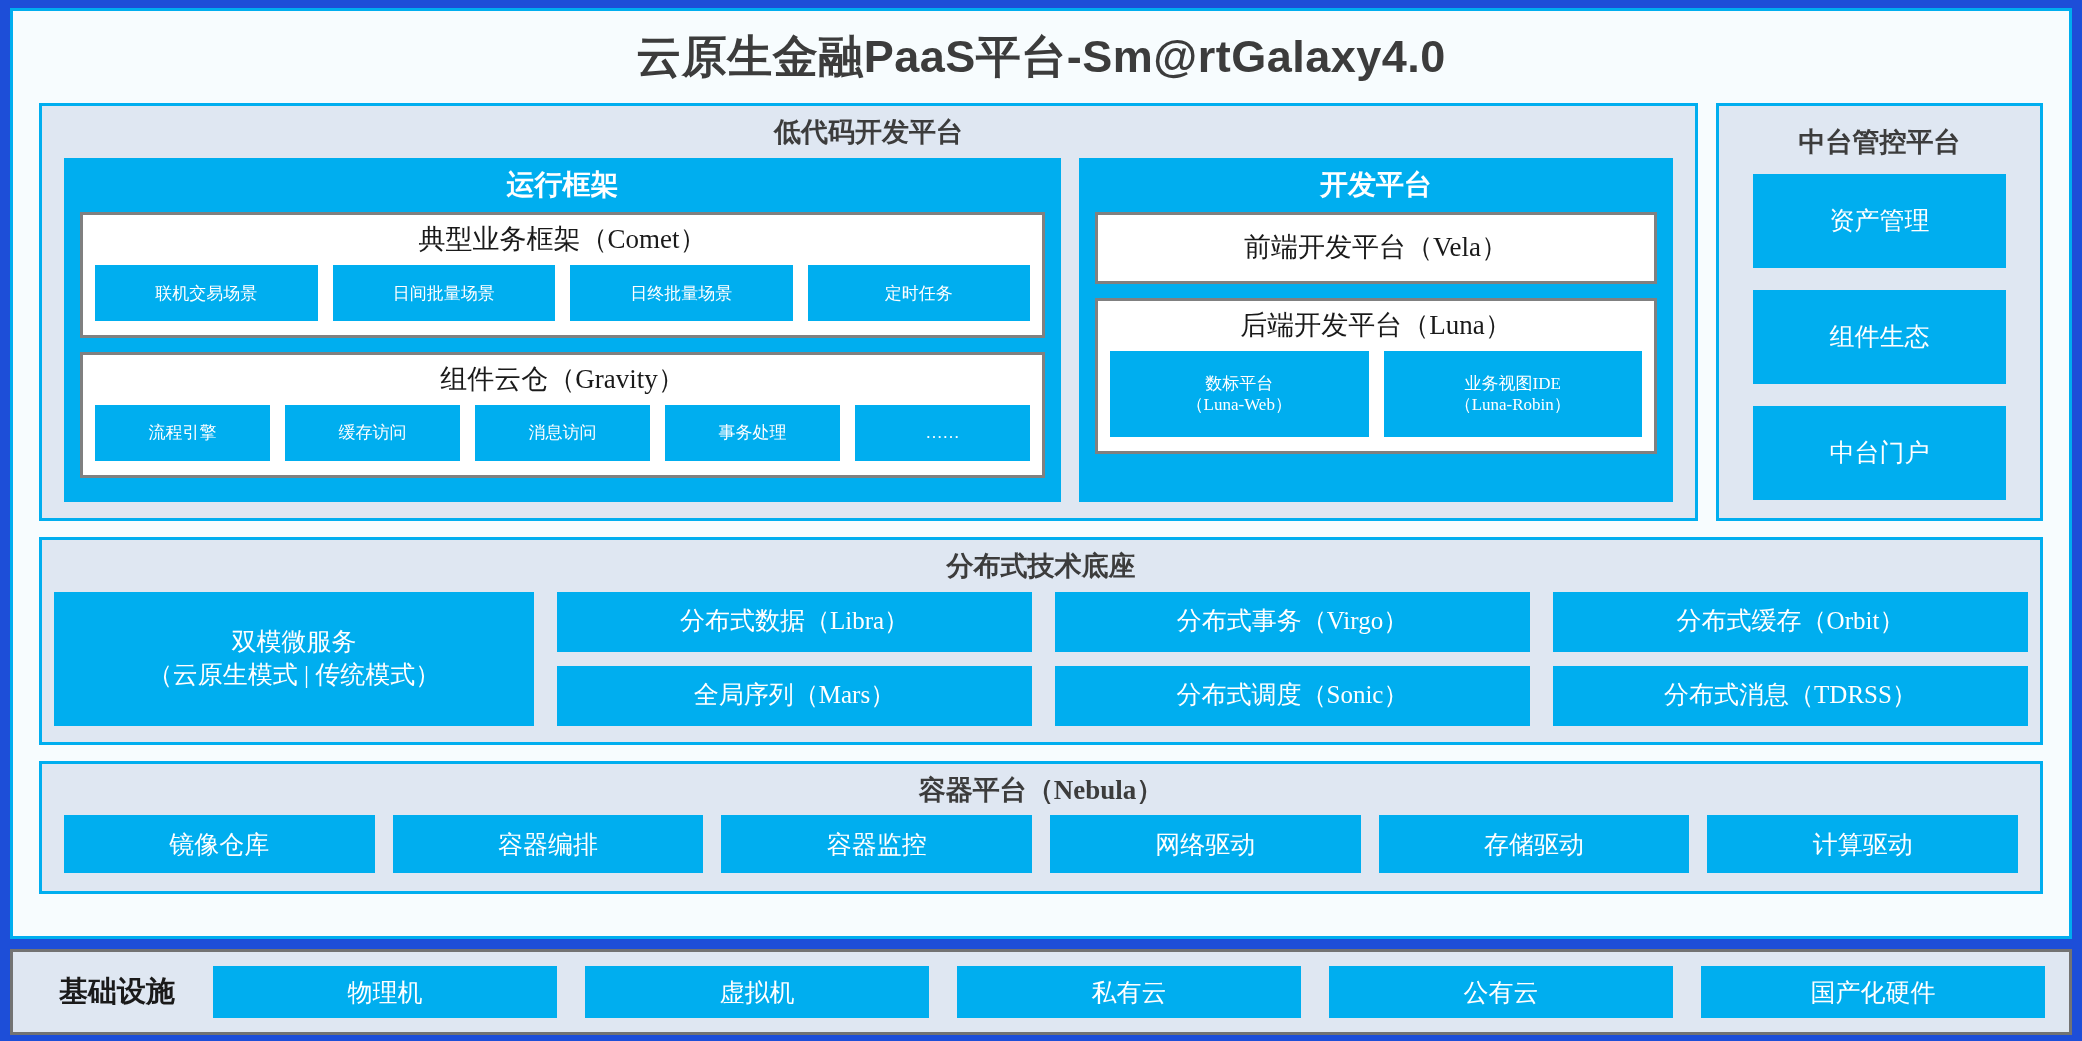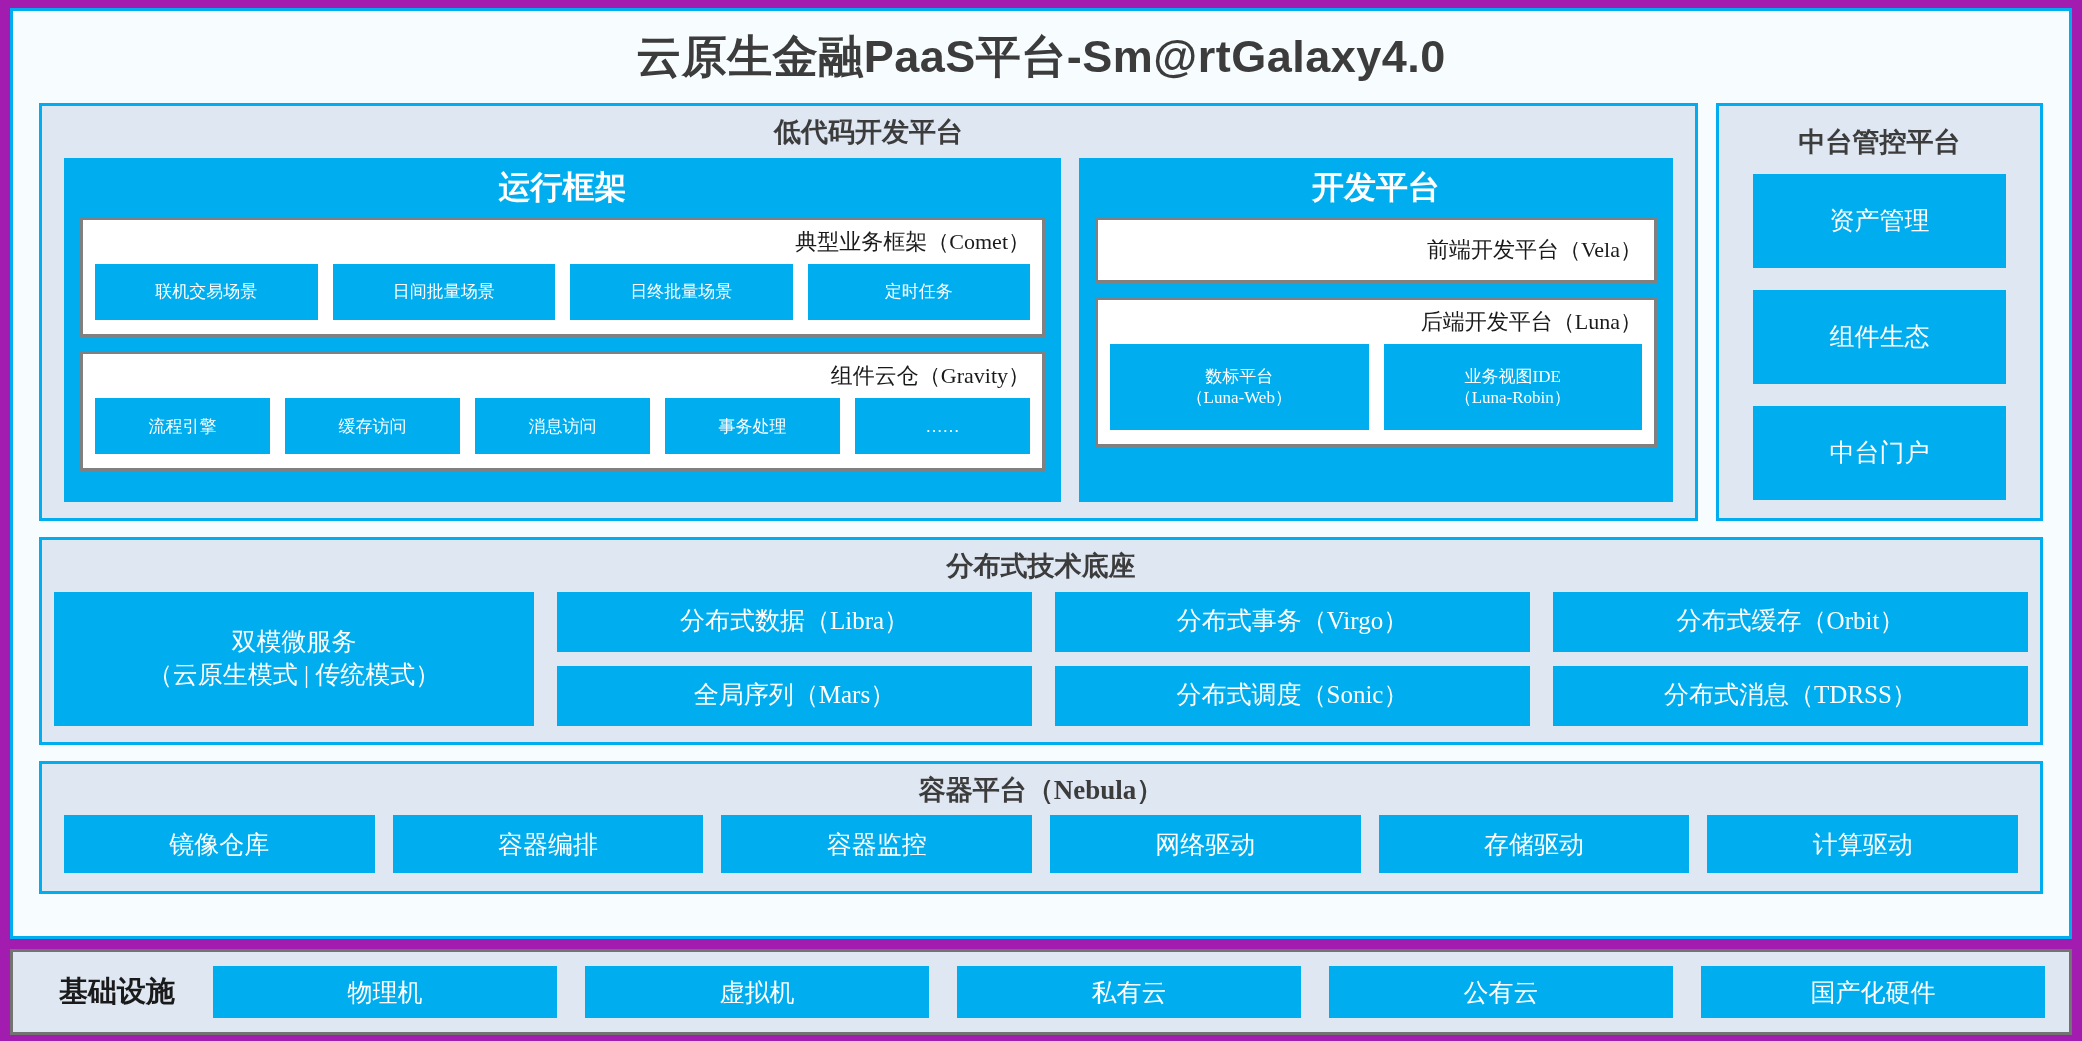--- a/index.html
+++ b/index.html
@@ -15,21 +15,21 @@
   }
 
   .page {
     width: 2082px;
     height: 1041px;
     box-sizing: border-box;
     padding: 8px 10px 6px 10px;
     display: flex;
     flex-direction: column;
     gap: 10px;
-    background: #a21caf;
+    background: #1d4ed8;
   }
 
   
   .main-frame {
     border: 3px solid #00AEEF;
     background: #F7FCFE;
     box-sizing: border-box;
     flex: 1 1 auto;
     display: flex;
     flex-direction: column;
@@ -117,39 +117,39 @@
     background: #00AEEF;
     box-sizing: border-box;
     display: flex;
     flex-direction: column;
     padding: 0 16px 16px 16px;
   }
   .blue-block.runtime { flex: 0 0 997px; }
   .blue-block.devplat { flex: 1 1 auto; }
   .blue-block > .bb-title {
     color: #ffffff;
-    font-size: 32px;
+    font-size: 28px;
     font-weight: 700;
     text-align: center;
     padding: 12px 0 12px 0;
     line-height: 1.1;
   }
 
   .white-card {
     background: #ffffff;
     border: 3px solid #808080;
     box-sizing: border-box;
     display: flex;
     flex-direction: column;
     padding: 0 12px 14px 12px;
   }
   .white-card + .white-card { margin-top: 14px; }
   .wc-title {
-    text-align: right;
-    font-size: 22px;
+    text-align: center;
+    font-size: 27px;
     color: #1a1a1a;
     padding: 10px 0 10px 0;
     line-height: 1.1;
   }
   .wc-title.solo {
     padding: 18px 0 18px 0;
   }
   .chips-row {
     display: flex;
     gap: 15px;

